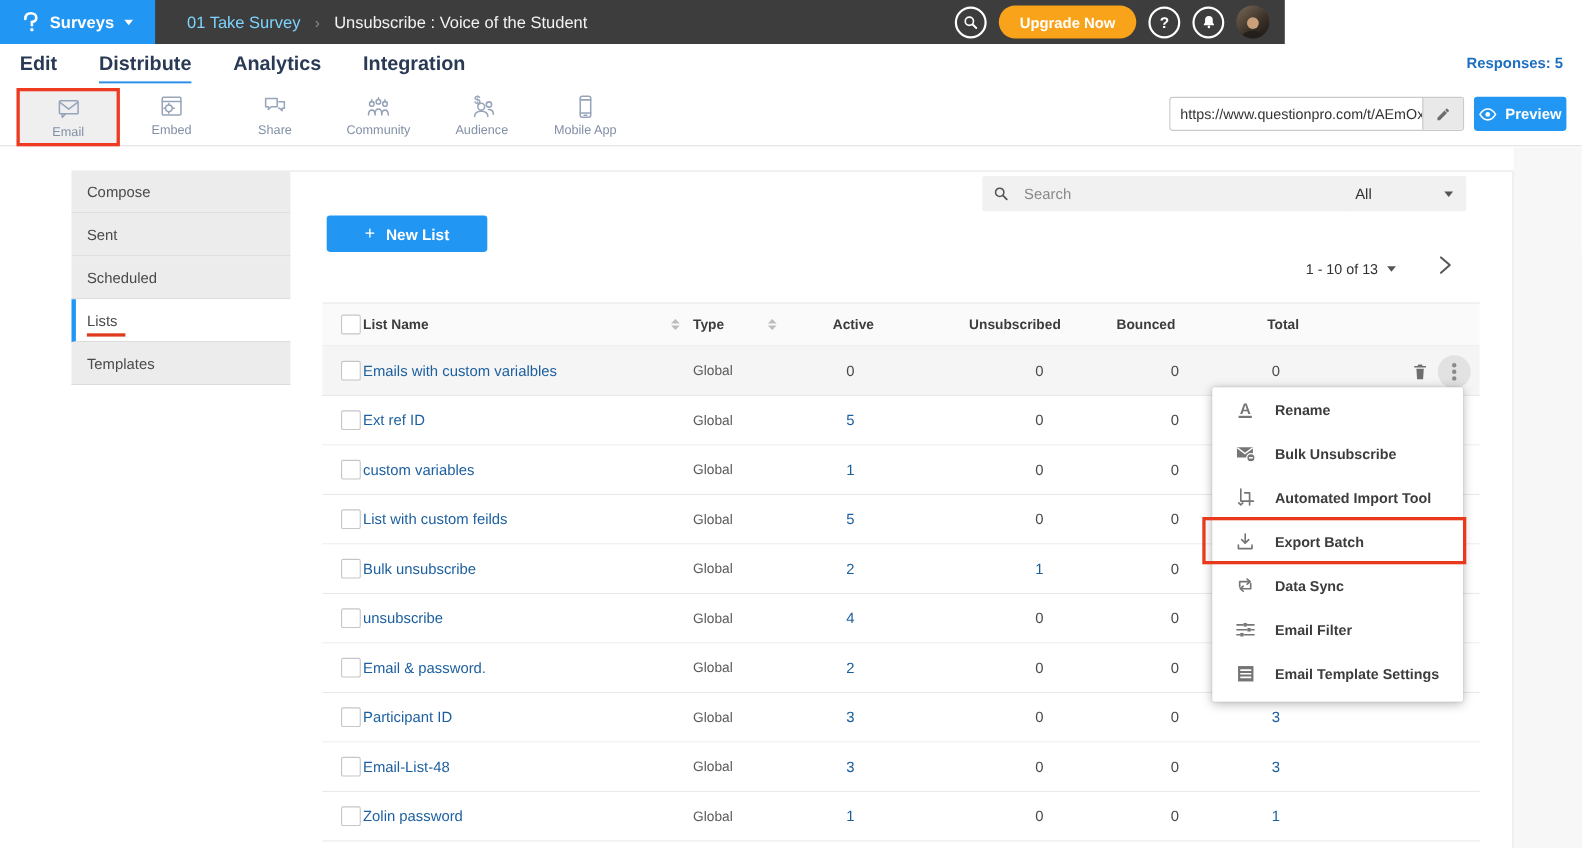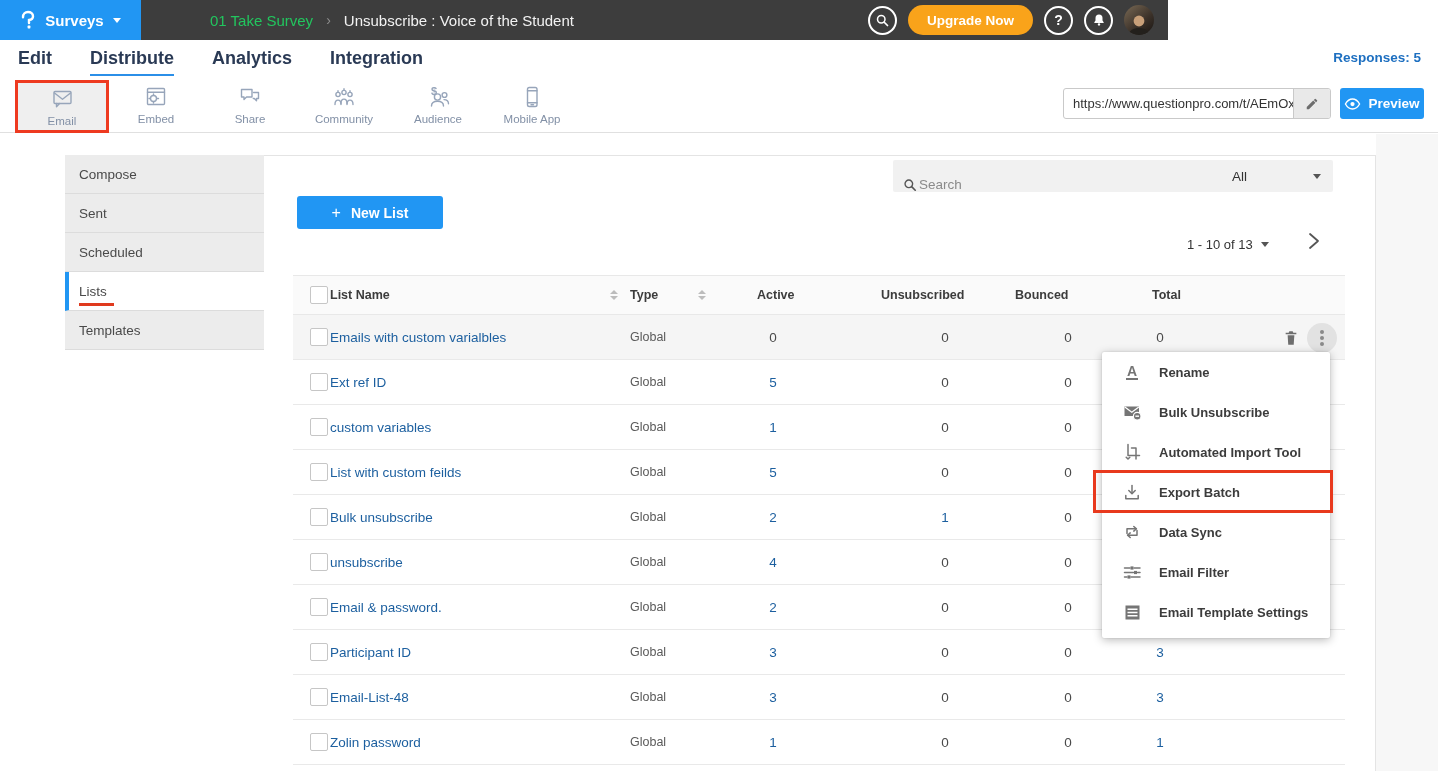--- a/index.html
+++ b/index.html
@@ -9,21 +9,21 @@
     background:#ffffff; position:relative; overflow:hidden;
     -webkit-font-smoothing:antialiased;
   }
   
   .topbar { position:absolute; top:0; left:0; width:1168px; height:40px; background:#3d3d3d; display:flex; align-items:center; }
   .logo-block { width:141px; height:40px; background:#2196f3; display:flex; align-items:center; justify-content:center; gap:9px; cursor:pointer; }
   .logo-glyph svg { display:block; }
   .product-name { color:#fff; font-size:15px; font-weight:bold; }
   .caret-down-w { width:0;height:0;border-left:4px solid transparent;border-right:4px solid transparent;border-top:5px solid #fff; }
   .breadcrumb { display:flex; align-items:center; margin-left:29px; font-size:15px; }
-  .bc-survey { color:#22c55e; cursor:pointer;margin-left:40px; }
+  .bc-survey { color:#7dd3fc; cursor:pointer; }
   .bc-sep { color:#8d8d8d; margin:0 13px; font-size:14px; }
   .bc-title { color:#f2f2f2; }
   .topbar-right { margin-left:auto; display:flex; align-items:center; gap:11px; margin-right:14px; }
   .circle-btn { width:29px; height:29px; border-radius:50%; border:2px solid #fff; display:flex; align-items:center; justify-content:center; color:#fff; font-weight:bold; font-size:14px; cursor:pointer; background:transparent; }
   .upgrade-btn { height:30px; border-radius:15px; background:#f9a31a; color:#fff; font-weight:bold; font-size:13.5px; padding:0 19px; display:flex; align-items:center; cursor:pointer; }
   .avatar { width:30px; height:30px; border-radius:50%; overflow:hidden; background:linear-gradient(140deg,#7a6a55 0%,#3a3028 60%,#191512 100%); cursor:pointer; display:flex; align-items:flex-end; justify-content:center; }
   
   .tabbar { position:absolute; top:40px; left:0; width:1438px; height:36px; background:#fff; display:flex; align-items:center; padding-left:18px; gap:38px; }
   .tab { font-size:18px; font-weight:bold; color:#2a3a55; padding:7px 0 5px; cursor:pointer; border-bottom:2px solid transparent; }
   .tab.active { border-bottom:2px solid #2b8fe8; }
@@ -43,21 +43,21 @@
   .content-top-border { position:absolute; left:264px; top:155px; width:1111px; height:1px; background:#e4e4e4; }
   .right-gutter { position:absolute; left:1376px; top:134px; width:62px; height:637px; background:#f7f7f7; }
   .content-right-border { position:absolute; left:1375px; top:155px; width:1px; height:616px; background:#e4e4e4; }
   
   .sidebar { position:absolute; left:65px; top:155px; width:199px; }
   .side-item { height:39px; background:#ececec; border-bottom:1px solid #dcdcdc; display:flex; align-items:center; padding-left:14px; font-size:13.5px; color:#4a4a4a; cursor:pointer; }
   .side-item.active { background:#fff; border-left:4px solid #2196f3; padding-left:10px;text-align:right; }
   .side-item .label { position:relative; }
   .side-item.active .label::after { content:""; position:absolute; left:0; right:-7px; bottom:-7px; height:3px; background:#e03a1e; }
   
-  .search-box { position:absolute; left:893px; top:160px; width:340px; height:32px; background:#f1f1f1; border-radius:2px; display:flex; align-items:flex-end; padding:0 10px; gap:2px; }
+  .search-box { position:absolute; left:893px; top:160px; width:340px; height:32px; background:#f1f1f1; border-radius:2px; display:flex; align-items:center; padding:0 10px; gap:14px; }
   .search-box input { border:none; outline:none; background:transparent; font-size:13.5px; color:#333; width:100%; font-family:"Liberation Sans",sans-serif; }
   .search-box input::placeholder { color:#8a8a8a; }
   .filter-dd { position:absolute; left:1220px; top:160px; width:113px; height:32px; background:#f1f1f1; border-radius:2px; display:flex; align-items:center; padding:0 12px; font-size:13.5px; color:#333; cursor:pointer; }
   .caret-down-d { width:0;height:0;border-left:4px solid transparent;border-right:4px solid transparent;border-top:5px solid #555; margin-left:auto; }
   .new-list-btn { position:absolute; left:297px; top:196px; width:146px; height:33px; background:#2196f3; border-radius:3px; color:#fff; display:flex; align-items:center; justify-content:center; gap:10px; font-size:14px; font-weight:bold; cursor:pointer; }
   .plus { font-size:16px; font-weight:normal; }
   .pagination { position:absolute; left:1187px; top:237px; display:flex; align-items:center; gap:8px; font-size:13px; color:#333; cursor:pointer; }
   .page-next { position:absolute; left:1306px; top:232px; cursor:pointer; }
   
   .table { position:absolute; left:293px; top:275px; width:1052px; }

